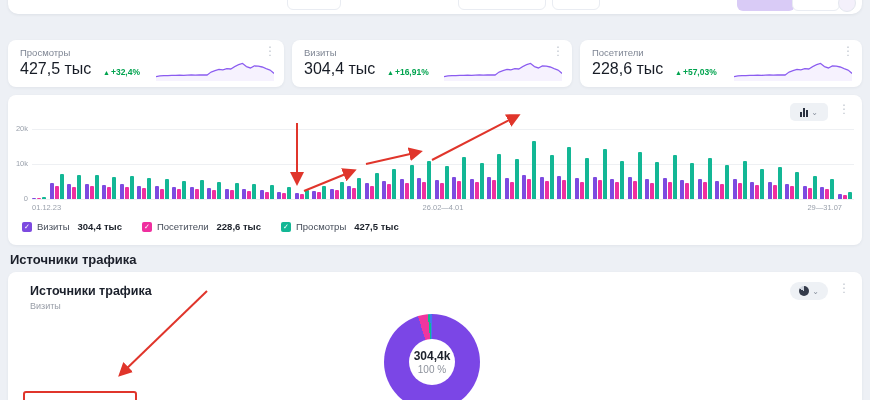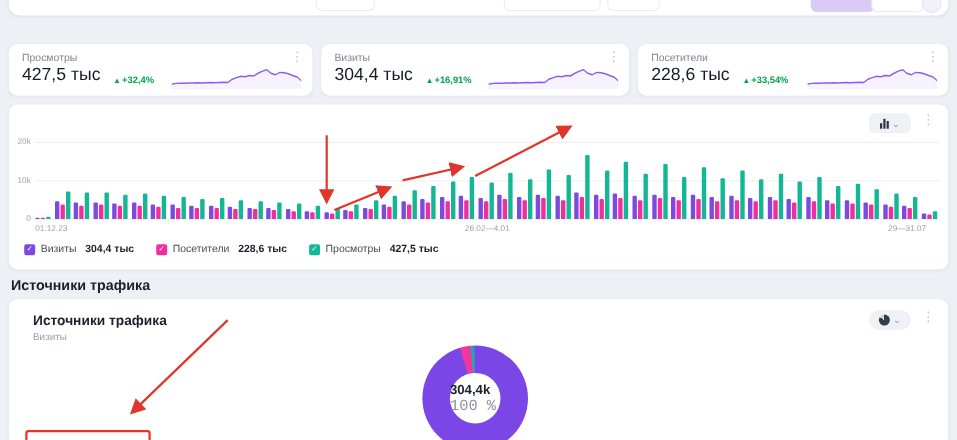--- a/index.html
+++ b/index.html
@@ -54,23 +54,23 @@
   
   .src-card{position:absolute;left:8px;top:272px;width:854px;height:140px;background:#fff;border-radius:8px;
             box-shadow:0 1px 3px rgba(40,50,70,.06);}
   .src-title{position:absolute;left:22px;top:12px;font-size:12.5px;font-weight:700;color:#1b202b;}
   .src-sub{position:absolute;left:22px;top:29px;font-size:9px;color:#979ca6;}
   .pie-pill{position:absolute;right:34px;top:10px;width:38px;height:18px;background:#eef1f5;border-radius:9px;
             display:flex;align-items:center;justify-content:center;gap:3px;cursor:pointer;}
   .pie-ico{width:10px;height:10px;border-radius:50%;background:conic-gradient(#343b4a 0 300deg,#cfd5de 300deg 360deg);}
   .donut{position:absolute;left:376px;top:42px;width:96px;height:96px;border-radius:50%;}
   .donut-hole{position:absolute;left:25px;top:25px;width:46px;height:46px;border-radius:50%;background:#fff;
-              display:flex;flex-direction:column;justify-content:center;}
+              display:flex;flex-direction:column;align-items:center;justify-content:center;}
   .dv{font-size:12px;font-weight:700;color:#1c212b;}
-  .dp{font-size:14px;color:#8d929c;margin-top:1px;font-family:Liberation Mono, monospace;}
+  .dp{font-size:10px;color:#8d929c;margin-top:1px;}
 </style>
 </head>
 <body>
 
 <div class="stage">
 
   <div class="toolbar">
     <div class="ghost" style="left:279px;width:52px;"></div>
     <div class="ghost" style="left:450px;width:86px;"></div>
     <div class="ghost" style="left:544px;width:46px;"></div>
@@ -96,21 +96,21 @@
     <div class="mdelta"><span class="tri">▲</span><span>+16,91%</span></div>
     <svg class="spark" viewBox="0 0 150 26" preserveAspectRatio="none">
         <polygon points="0,26 0.0,21.6 5.0,20.8 10.0,20.6 15.0,20.6 20.0,20.4 25.0,20.4 30.0,20.2 35.0,20.4 40.0,20.2 45.0,20.0 50.0,20.2 55.0,20.0 60.0,19.8 65.0,20.0 70.0,17.0 75.0,15.6 80.0,14.4 85.0,14.8 90.0,13.6 95.0,14.0 100.0,11.6 105.0,9.6 110.0,8.4 115.0,11.6 120.0,13.0 125.0,10.8 130.0,11.2 135.0,12.0 140.0,13.6 145.0,15.0 150.0,18.4 150,26" fill="#8b5cf0" opacity="0.08"></polygon>
         <polyline points="0.0,21.6 5.0,20.8 10.0,20.6 15.0,20.6 20.0,20.4 25.0,20.4 30.0,20.2 35.0,20.4 40.0,20.2 45.0,20.0 50.0,20.2 55.0,20.0 60.0,19.8 65.0,20.0 70.0,17.0 75.0,15.6 80.0,14.4 85.0,14.8 90.0,13.6 95.0,14.0 100.0,11.6 105.0,9.6 110.0,8.4 115.0,11.6 120.0,13.0 125.0,10.8 130.0,11.2 135.0,12.0 140.0,13.6 145.0,15.0 150.0,18.4" fill="none" stroke="#8b5cf0" stroke-width="1.3"></polyline>
       </svg>
     <div class="kebab">⋮</div>
   </div>
   <div class="mcard mc3">
     <div class="mlabel">Посетители</div>
     <div class="mvalue">228,6 тыс</div>
-    <div class="mdelta"><span class="tri">▲</span><span>+33,54%</span></div>
+    <div class="mdelta"><span class="tri">▲</span><span>+57,03%</span></div>
     <svg class="spark" viewBox="0 0 150 26" preserveAspectRatio="none">
         <polygon points="0,26 0.0,21.6 5.0,20.8 10.0,20.6 15.0,20.6 20.0,20.4 25.0,20.4 30.0,20.2 35.0,20.4 40.0,20.2 45.0,20.0 50.0,20.2 55.0,20.0 60.0,19.8 65.0,20.0 70.0,17.0 75.0,15.6 80.0,14.4 85.0,14.8 90.0,13.6 95.0,14.0 100.0,11.6 105.0,9.6 110.0,8.4 115.0,11.6 120.0,13.0 125.0,10.8 130.0,11.2 135.0,12.0 140.0,13.6 145.0,15.0 150.0,18.4 150,26" fill="#8b5cf0" opacity="0.08"></polygon>
         <polyline points="0.0,21.6 5.0,20.8 10.0,20.6 15.0,20.6 20.0,20.4 25.0,20.4 30.0,20.2 35.0,20.4 40.0,20.2 45.0,20.0 50.0,20.2 55.0,20.0 60.0,19.8 65.0,20.0 70.0,17.0 75.0,15.6 80.0,14.4 85.0,14.8 90.0,13.6 95.0,14.0 100.0,11.6 105.0,9.6 110.0,8.4 115.0,11.6 120.0,13.0 125.0,10.8 130.0,11.2 135.0,12.0 140.0,13.6 145.0,15.0 150.0,18.4" fill="none" stroke="#8b5cf0" stroke-width="1.3"></polyline>
       </svg>
     <div class="kebab">⋮</div>
   </div>
 
   <div class="chart-card">
     <div class="type-pill">
       <span class="mini-bars">

